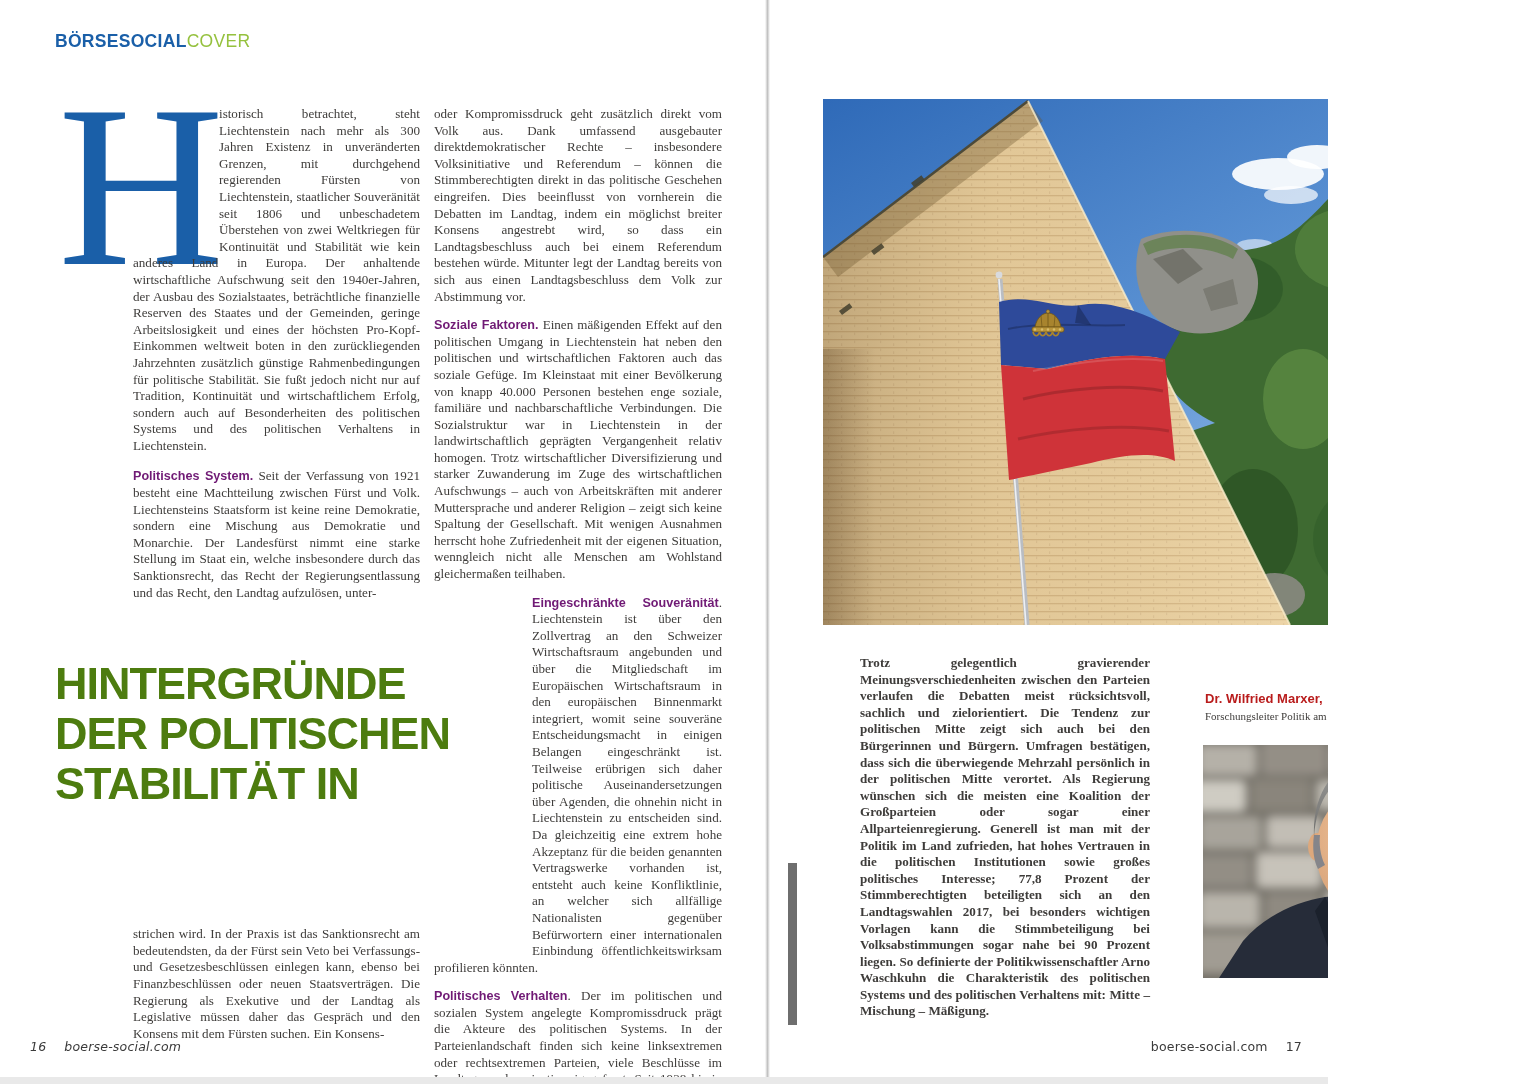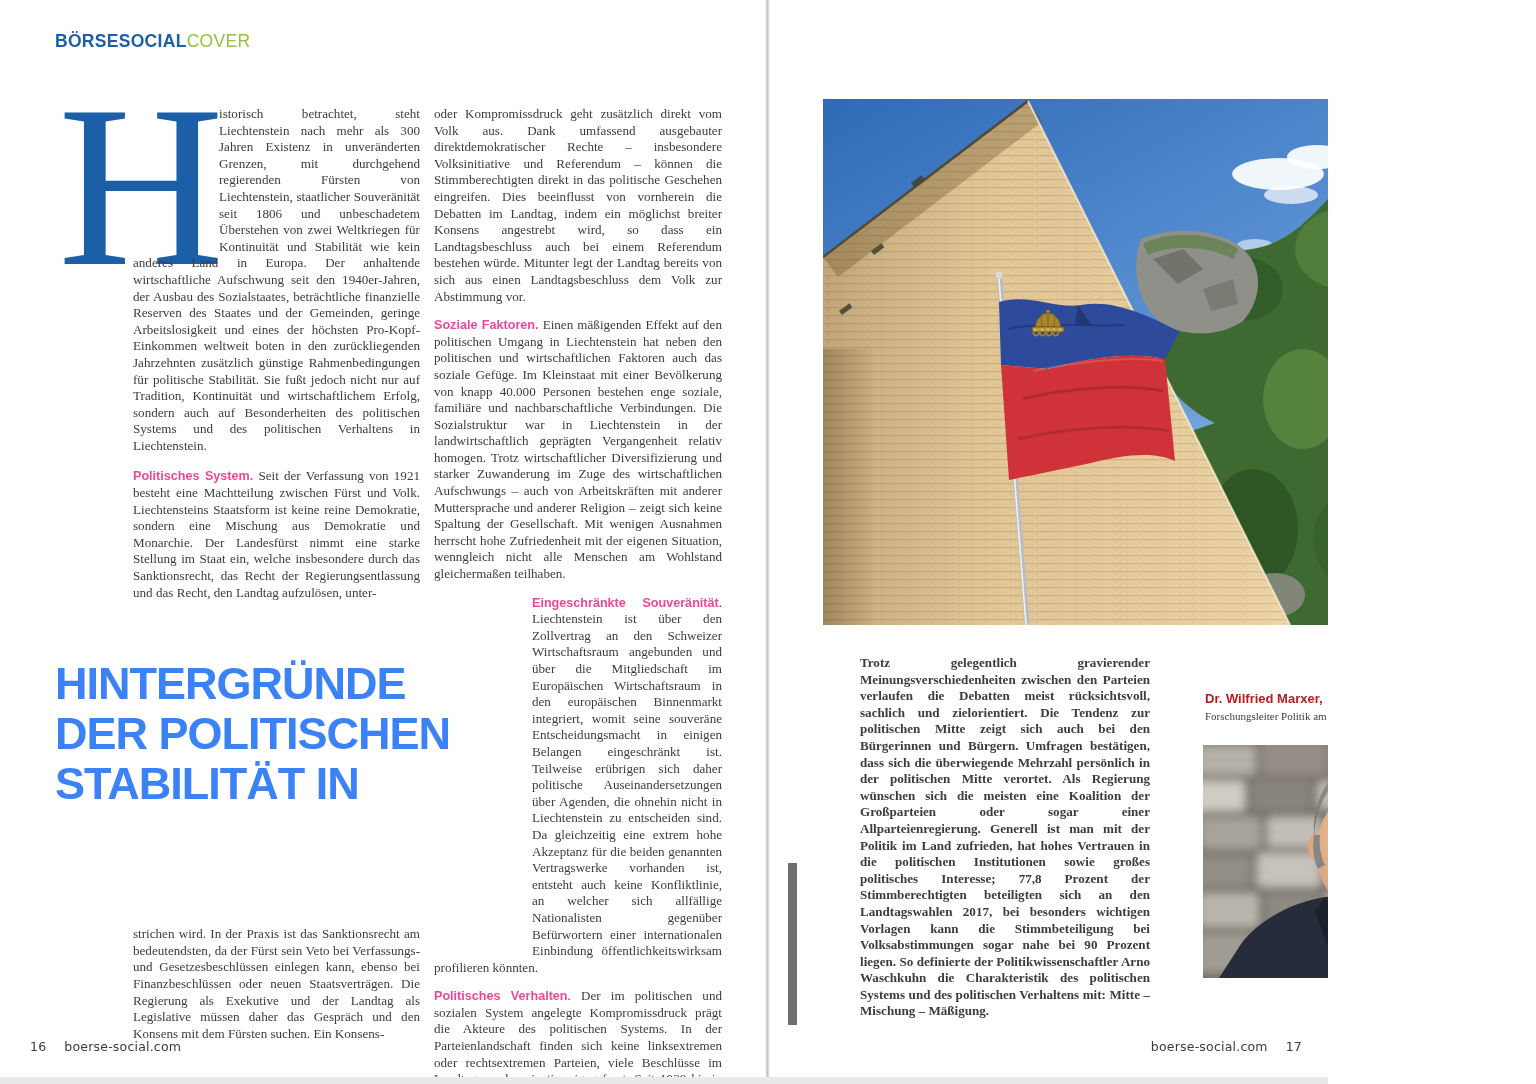--- a/index.html
+++ b/index.html
@@ -6,31 +6,31 @@
   .page{position:relative;width:1328px;height:1084px;background:#fff;overflow:hidden;
         font-family:"Liberation Serif","DejaVu Serif",serif;color:#3e3c3a;}
   
   .mag-header{position:absolute;top:31px;font-family:"Liberation Sans",sans-serif;
               font-size:17.5px;letter-spacing:.3px;white-space:nowrap;}
   .mag-header .hbold{font-weight:bold;color:#1a5fa8;}
   .mag-header .hlight{font-weight:normal;color:#95c13e;}
   
   .col{position:absolute;font-size:13.1px;line-height:16.6px;text-align:justify;}
   .col p{margin:0;}
-  .lead{font-family:"Liberation Sans",sans-serif;font-weight:bold;font-size:12.6px;color:#ec4899;}
+  .lead{font-family:"Liberation Sans",sans-serif;font-weight:bold;font-size:12.6px;color:#701a75;}
   .gap12{height:12px;}
   .gap14{height:14px;}
   .dropfloat{float:left;width:86px;height:149px;}
   .wrapfloat{float:left;width:98px;height:330px;margin-top:33px;}
   .headline-gap{height:325px;}
   
   .dropcap{position:absolute;left:58px;top:72px;font-family:"Liberation Serif",serif;
            font-size:230px;line-height:230px;color:#1a5fa8;}
   .headline{position:absolute;left:55px;top:659px;width:420px;
-            font-family:"Liberation Sans",sans-serif;font-weight:bold;color:#3b82f6;
+            font-family:"Liberation Sans",sans-serif;font-weight:bold;color:#4d7c0f;
             font-size:45px;line-height:50px;letter-spacing:-1px;white-space:nowrap;}
   
   .caption{position:absolute;left:1205px;top:690px;width:292px;}
   .caption .cname{font-family:"Liberation Sans",sans-serif;font-weight:bold;font-size:13px;
                   color:#b91c1c;line-height:18px;}
   .caption .crole{font-size:11px;line-height:17px;color:#3e3c3a;}
   .graybar{position:absolute;left:788px;top:863px;width:9px;height:162px;background:#6e6e6e;}
   .gutter{position:absolute;left:765px;top:0;width:5px;height:1084px;
           background:linear-gradient(90deg,rgba(255,255,255,0),#c2c2c2 50%,rgba(255,255,255,0));}
   .pageedge{position:absolute;left:0;top:1077px;width:1536px;height:7px;background:#e9e9e9;}
@@ -273,21 +273,21 @@
           <path d="M166,150 L177,170 L154,162 Z" fill="#f8fbfd" stroke="#c9d4de" stroke-width="0.8"></path>
           <path d="M143,172 L151,212 M151,176 L157,206" stroke="#cfdde9" stroke-width="0.9" fill="none"></path>
         </g>
       </g>
     </svg>
   </div>
 
   <div class="gutter"></div>
   <div class="pageedge"></div>
 
-  <div class="footer" style="left:30px;">
+  <div class="footer" style="left:30px;font-style:italic;">
     <span>16</span>
     <span>boerse-social.com</span>
   </div>
   <div class="footer" style="right:26px;">
     <span>boerse-social.com</span>
     <span>17</span>
   </div>
 
 </div>
 

